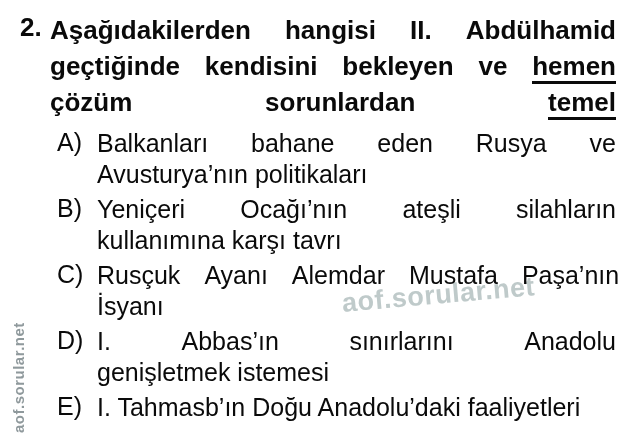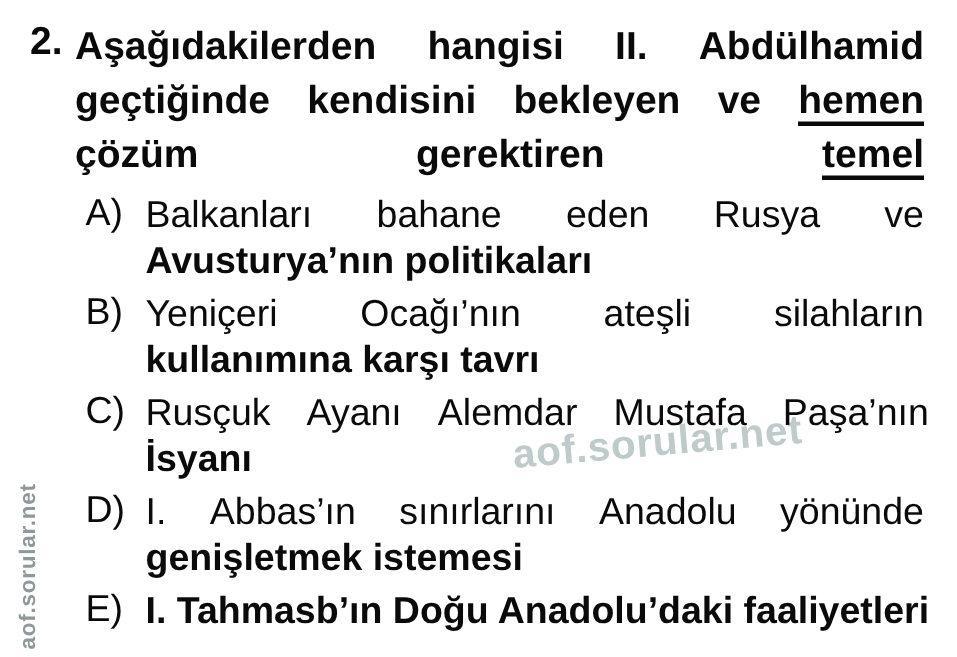--- a/index.html
+++ b/index.html
@@ -27,21 +27,21 @@
 
   
   .options { margin: 8px 22px 0 57px; font-size: 25px; }
   .opt { display: flex; margin-bottom: 4px; }
   .opt-letter { width: 40px; flex: none; }
   .opt-lines { width: 519px; flex: none; }
   .opt-lines .line { height: 31px; line-height: 31px; }
 
   
   .line.just { display: flex; justify-content: space-between; white-space: nowrap; gap: 24px; }
-  .line.plain { white-space: nowrap; font-weight: bold; }
+  .line.plain { white-space: nowrap; }
   .u { border-bottom: 3px solid currentColor; padding-bottom: 1px; text-align: center; }
 
   
   .wm-center {
     position: absolute;
     left: 342px;
     top: 290px;
     z-index: 0;
     font-size: 27px;
     font-weight: 700;
@@ -87,21 +87,21 @@
           </div>
           <div class="line just">
             <span>geçtiğinde</span>
             <span>kendisini</span>
             <span>bekleyen</span>
             <span>ve</span>
             <span class="u">hemen</span>
           </div>
           <div class="line just">
             <span>çözüm</span>
-            <span>gerektiren</span>
+            <span>sorunlardan</span>
             <span class="u">temel</span>
           </div>
         </div>
     </div>
 
     <div class="options">
         <div class="opt">
           <div class="opt-letter">A)</div>
           <div class="opt-lines">
             <div class="line just">
@@ -140,21 +140,20 @@
           </div>
         </div>
         <div class="opt">
           <div class="opt-letter">D)</div>
           <div class="opt-lines">
             <div class="line just">
               <span>I.</span>
               <span>Abbas’ın</span>
               <span>sınırlarını</span>
               <span>Anadolu</span>
-              <span>yönünde</span>
             </div>
             <div class="line plain"><span>genişletmek</span> <span>istemesi</span></div>
           </div>
         </div>
         <div class="opt">
           <div class="opt-letter">E)</div>
           <div class="opt-lines">
             <div class="line plain"><span>I.</span> <span>Tahmasb’ın</span> <span>Doğu</span> <span>Anadolu’daki</span> <span>faaliyetleri</span></div>
           </div>
         </div>

